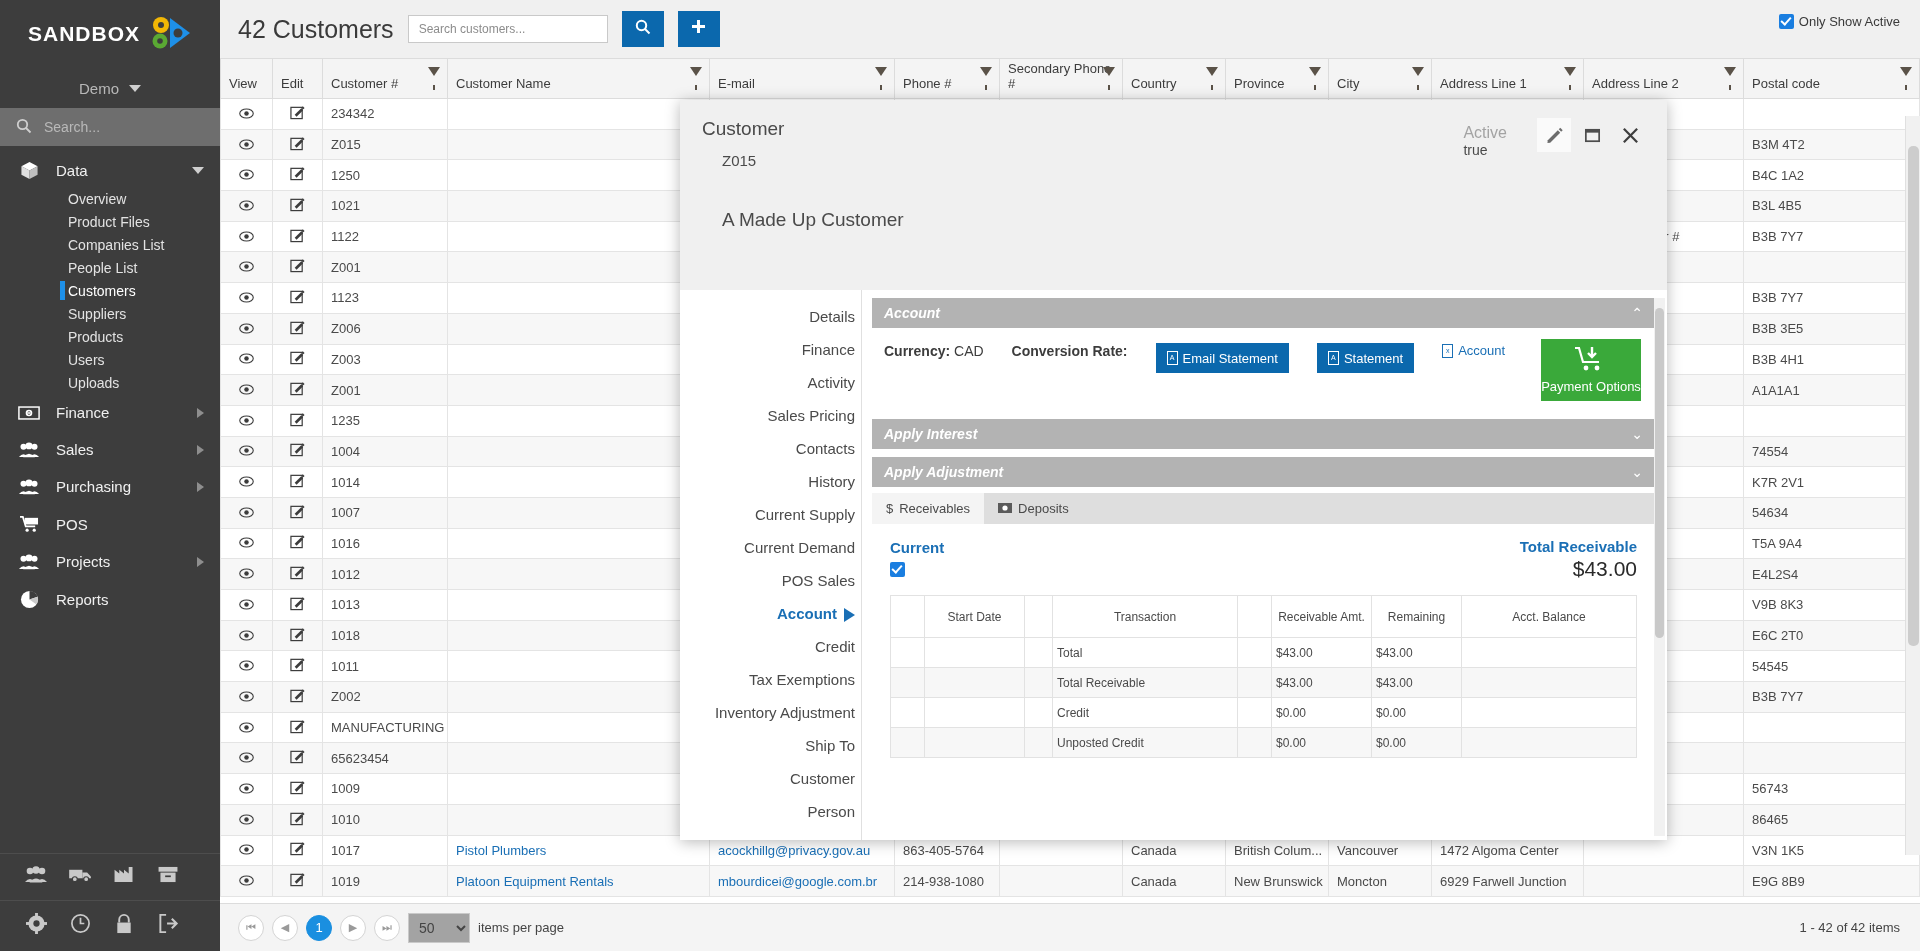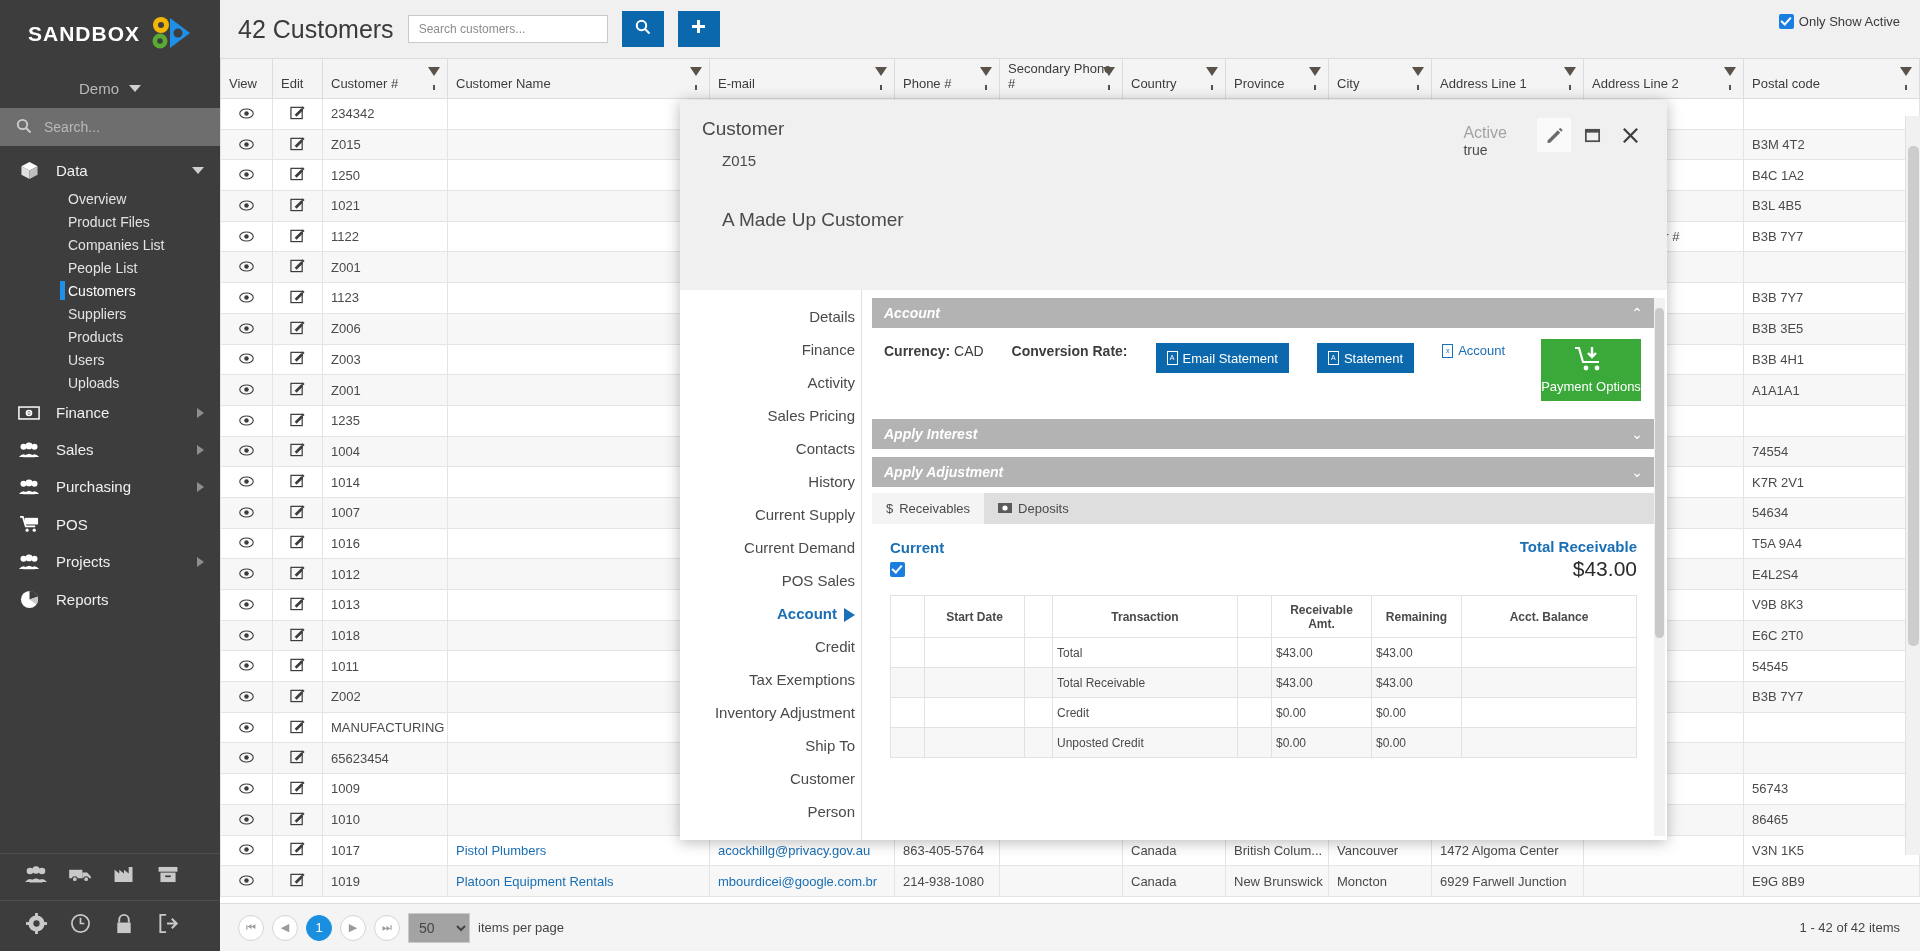--- a/index.html
+++ b/index.html
@@ -222,21 +222,21 @@
   .ftab.active { background: #f4f4f4; }
 
   .recv { padding: 14px 18px 0 18px; }
   .recv-head { display: flex; justify-content: space-between; align-items: center; }
   .recv-cur { color: #1a6fb5; font-size: 15px; font-weight: bold; }
   .recv-tot-lbl { color: #1a6fb5; font-size: 15px; font-weight: bold; text-align: right;}
   .recv-tot-val { color: #2a2a2a; font-size: 21px; text-align: right; margin-top: 2px;}
   table.recv-t { width: 100%; border-collapse: collapse; margin-top: 14px; table-layout: fixed; }
   table.recv-t th {
     border: 1px solid #e2e2e2; height: 42px; font-size: 12px; color: #4a4a4a;
-    font-weight: bold; text-align: center; padding: 0 6px;
+    font-weight: normal; text-align: center; padding: 0 6px;
   }
   table.recv-t td {
     border: 1px solid #e2e2e2; height: 30px; font-size: 12px; color: #4a4a4a; padding: 0 4px;
   }
   table.recv-t tr.alt td { background: #f7f7f7; }
   .modal-scroll {
     position: absolute; right: 2px; top: 8px; bottom: 4px; width: 11px; background: #f1f1f1;
   }
   .modal-scroll .thumb { position: absolute; left: 1px; width: 9px; top: 10px; height: 330px; background: #c9c9c9; border-radius: 5px;}
 </style>

